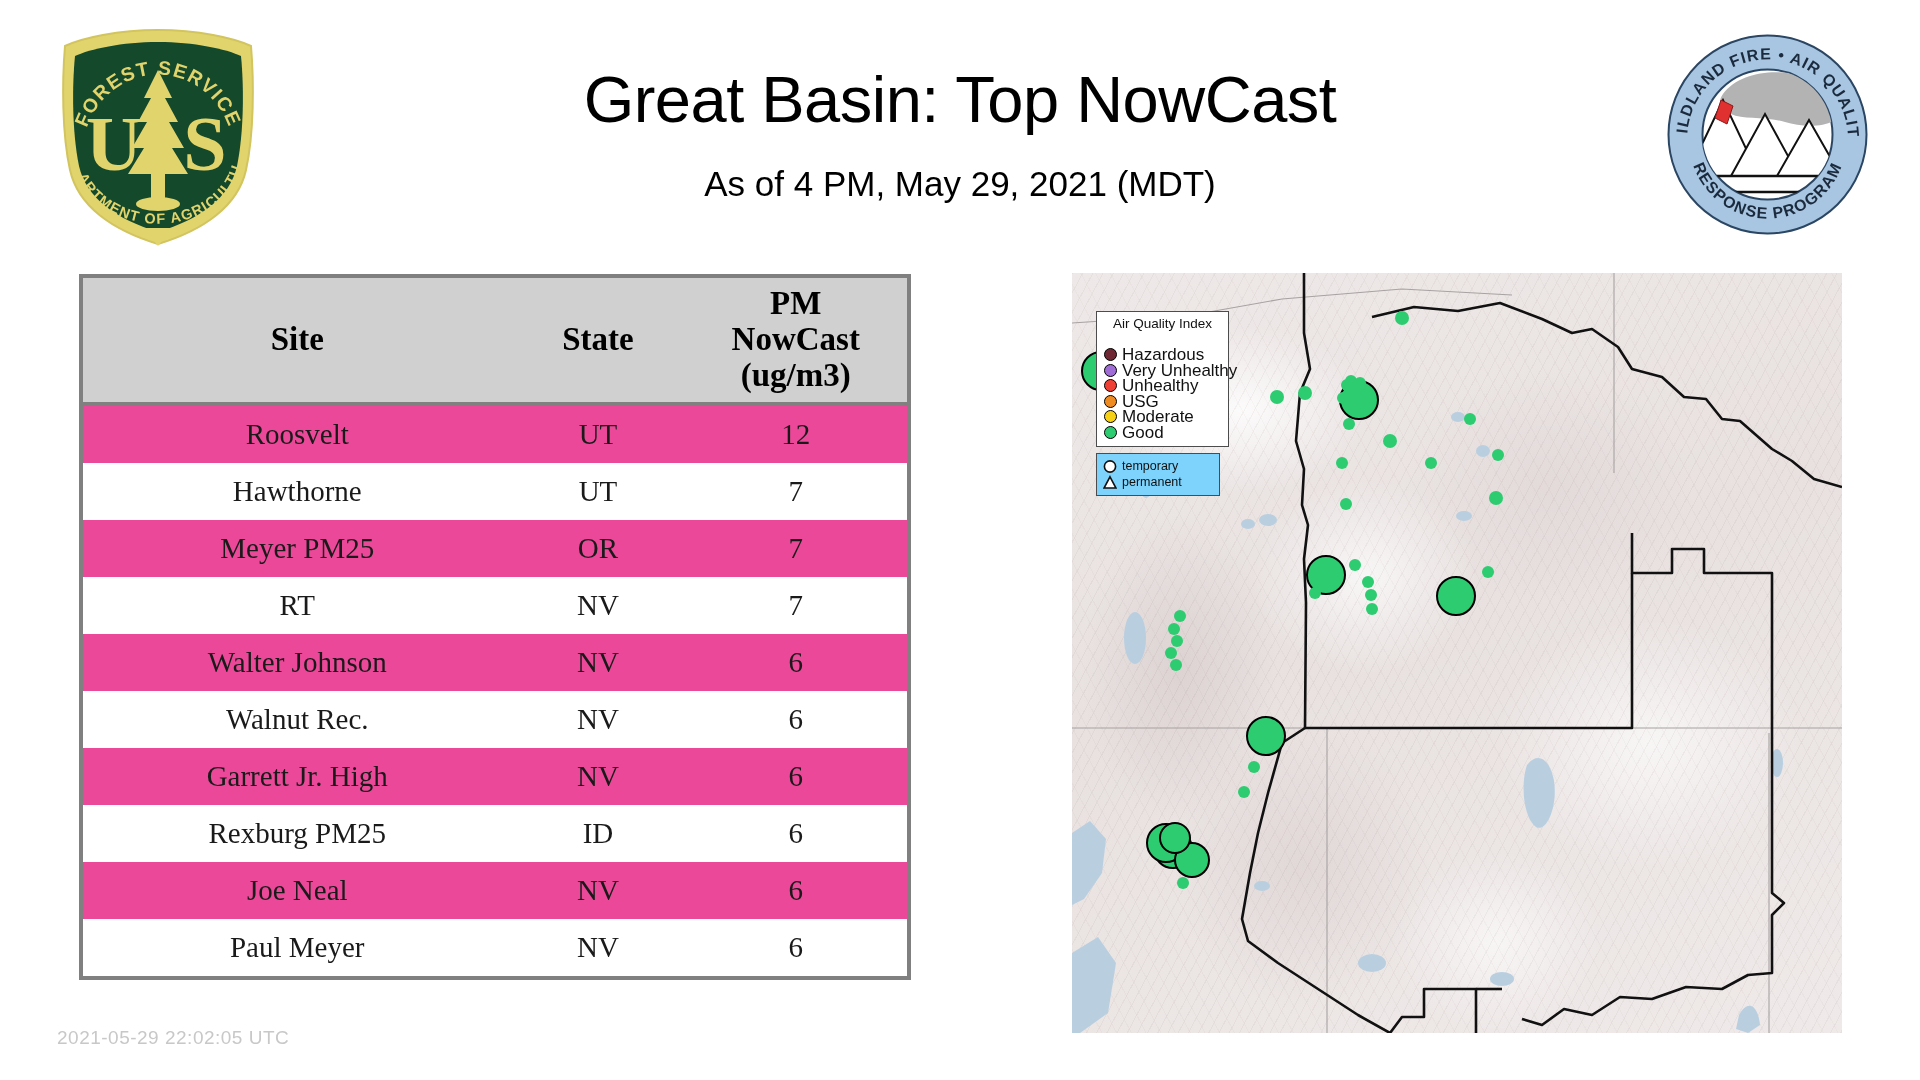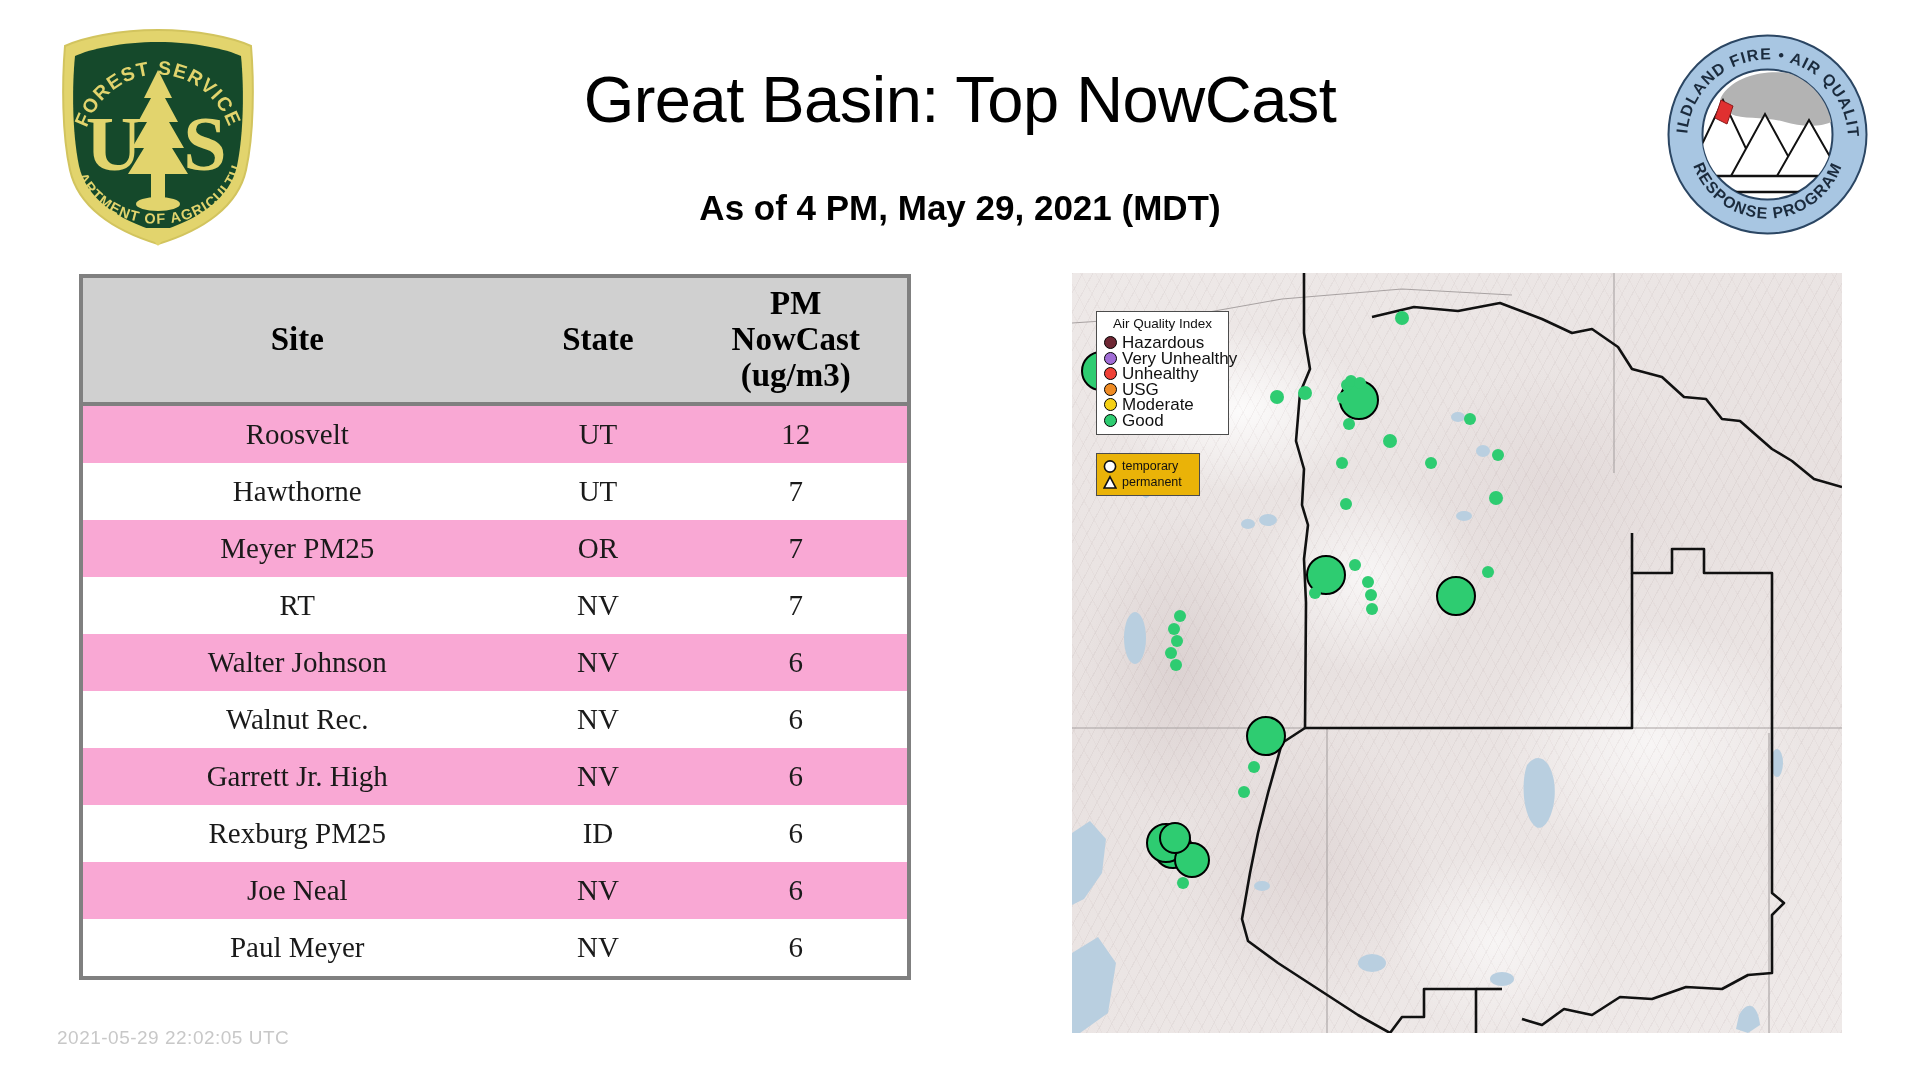--- a/index.html
+++ b/index.html
@@ -48,25 +48,25 @@
     font-weight: 400;
     color: #000000;
     letter-spacing: -0.5px;
     white-space: nowrap;
     font-family: "Liberation Sans", sans-serif;
   }
 
   #subtitle {
     position: absolute;
     left: 300px;
-    top: 188px;
+    top: 164px;
     width: 1320px;
     text-align: center;
     font-size: 35px;
-    font-weight: 700;
+    font-weight: 400;
     color: #000000;
     font-family: "Liberation Sans", sans-serif;
   }
 
   
   #footer-stamp {
     position: absolute;
     left: 57px;
     top: 1027px;
     font-size: 19px;
@@ -117,21 +117,21 @@
   table.nowcast tbody td {
     font-size: 29px;
     text-align: center;
     color: #1a1a1a;
     height: 57px;
     padding: 0;
     font-family: "Liberation Serif", serif;
     font-weight: 400;
   }
 
-  table.nowcast tbody tr.odd  td { background: #f9a8d4; }
+  table.nowcast tbody tr.odd  td { background: #ec4899; }
   table.nowcast tbody tr.even td { background: #ffffff; }
 
   
   #map {
     position: absolute;
     left: 1072px;
     top: 273px;
     width: 770px;
     height: 760px;
     overflow: hidden;
@@ -175,21 +175,21 @@
     border: 1.5px solid #4c4c4c;
     padding: 5px 7px 6px 7px;
     box-sizing: border-box;
     font-family: "Liberation Sans", sans-serif;
     z-index: 6;
   }
   #aqi-legend .legend-title {
     font-size: 13.5px;
     color: #111;
     text-align: center;
-    margin-bottom: 3px;
+    margin-bottom: 15px;
     line-height: 1.1;
   }
   #aqi-legend .legend-row {
     display: flex;
     align-items: center;
     height: 15.5px;
     gap: 5px;
   }
   #aqi-legend .swatch {
     width: 11px;
@@ -203,22 +203,22 @@
     color: #111;
     white-space: nowrap;
     line-height: 1;
   }
 
   
   #site-type-legend {
     position: absolute;
     left: 24px;
     top: 180px;
-    width: 104px;
-    background: #eab308;
+    width: 124px;
+    background: #7dd3fc;
     border: 1.5px solid #4c4c4c;
     padding: 4px 6px 5px 6px;
     box-sizing: border-box;
     z-index: 6;
     font-family: "Liberation Sans", sans-serif;
   }
   #site-type-legend .st-row {
     display: flex;
     align-items: center;
     height: 16px;

